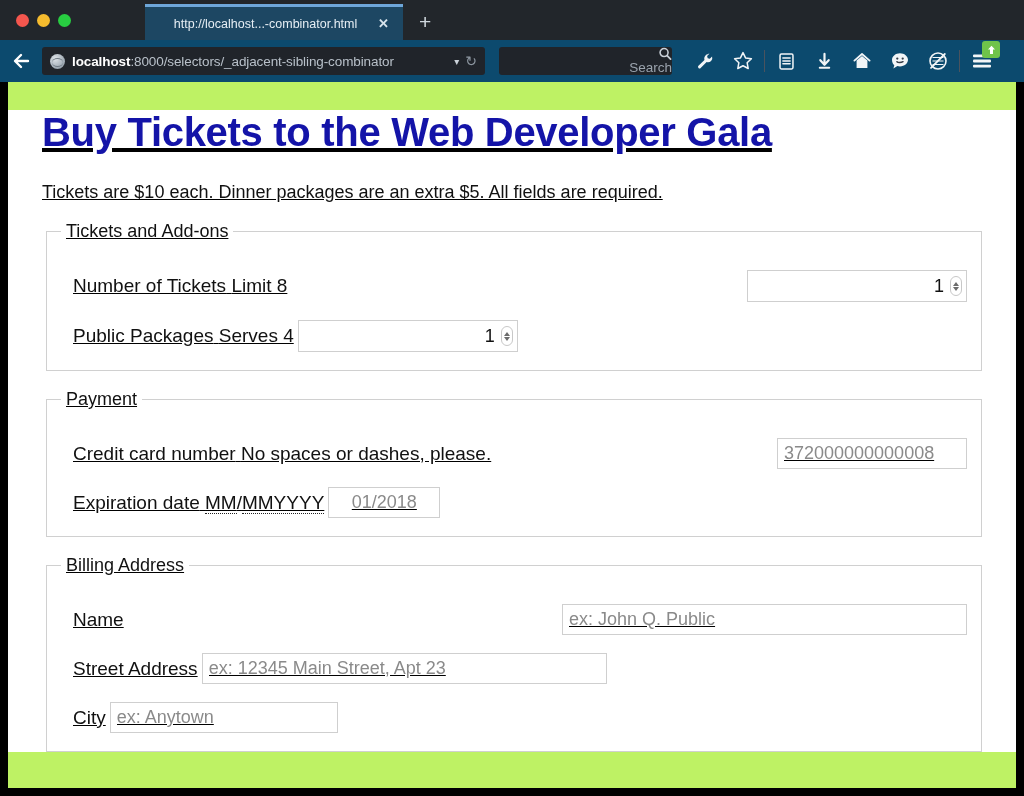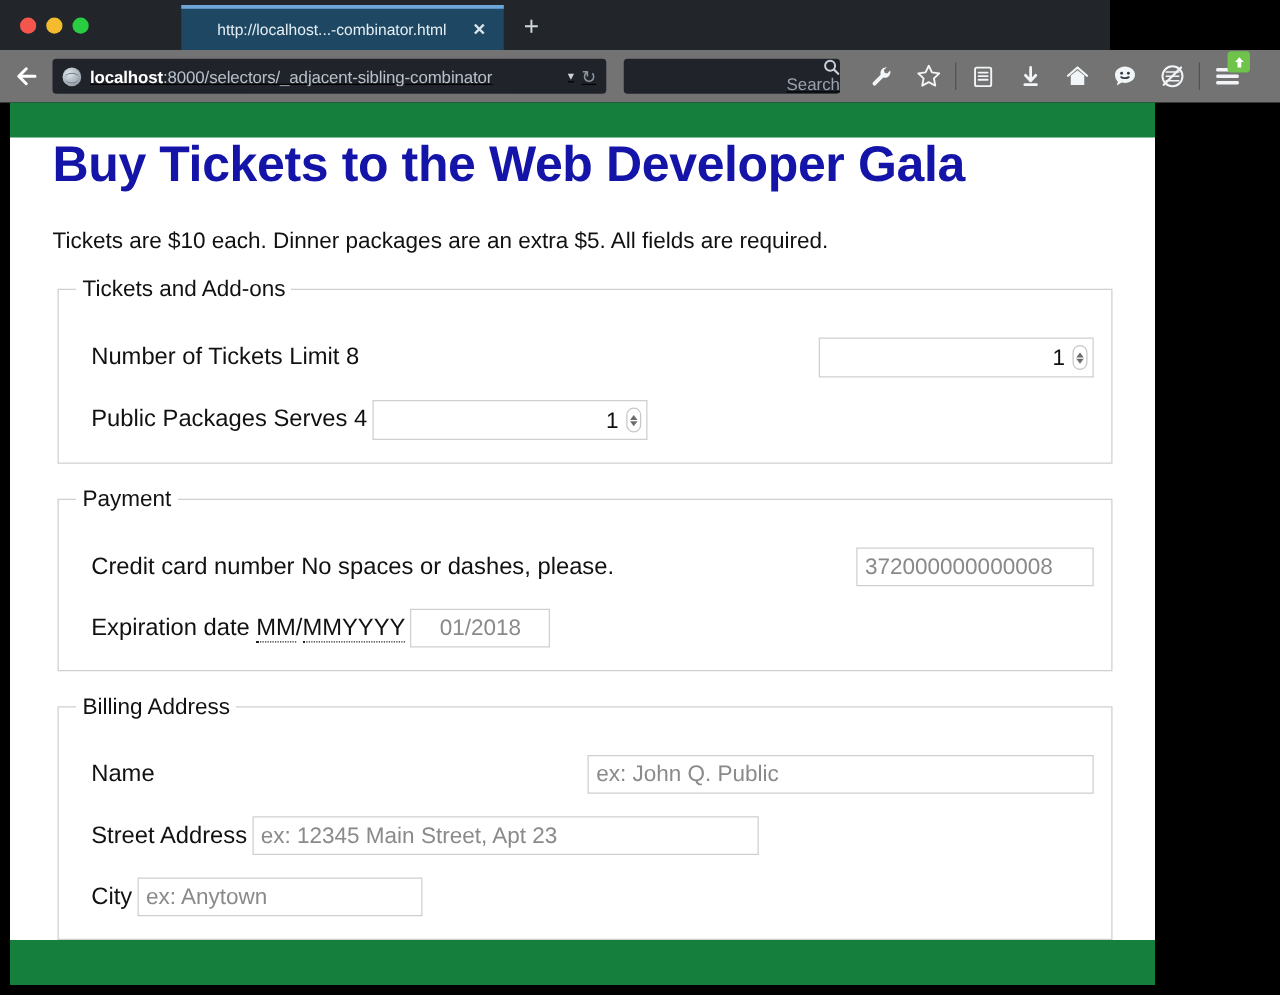--- a/index.html
+++ b/index.html
@@ -17,21 +17,21 @@
     left: 0; top: 0;
     width: 1024px; height: 796px;
     background: #000;
     overflow: hidden;
   }
 
   
   .tabstrip {
     position: absolute;
     left: 0; top: 0;
-    width: 888px; height: 40px;
+    width: 1024px; height: 40px;
     background: #22262b;
     display: flex;
     align-items: center;
   }
   .traffic-lights {
     display: flex;
     align-items: center;
     gap: 8px;
     padding: 0 0 13px 16px;
     height: 40px;
@@ -87,24 +87,23 @@
     line-height: 1;
     padding: 0 14px 8px 16px;
     font-weight: 300;
   }
 
   
   .navbar {
     position: absolute;
     left: 0; top: 40px;
     width: 1024px; height: 42px;
-    background: #737373;
-    display: flex;
-    align-items: center;
-    text-decoration: underline;
+    background: #0c4a6e;
+    display: flex;
+    align-items: center;
   }
   .back-btn {
     width: 42px; height: 42px;
     display: flex; align-items: center; justify-content: center;
     color: #fff;
   }
   .urlbar {
     height: 28px;
     width: 443px;
     background: #20242a;
@@ -182,23 +181,24 @@
     width: 18px; height: 17px;
     background: #6fc34a;
     border-radius: 3px;
     display: flex; align-items: center; justify-content: center;
   }
 
   
   .viewport {
     position: absolute;
     left: 8px; top: 82px;
-    width: 916px; height: 706px;
-    background: #15803d;
-    overflow: hidden;
+    width: 1008px; height: 706px;
+    background: #bef264;
+    overflow: hidden;
+    text-decoration: underline;
   }
   .page {
     padding: 0;
     background: #fff;
     font-size: 16px;
     color: #000;
   }
   h1.page-title {
     margin: 28px 0 0 0;
     padding: 0 0 0 34px;

